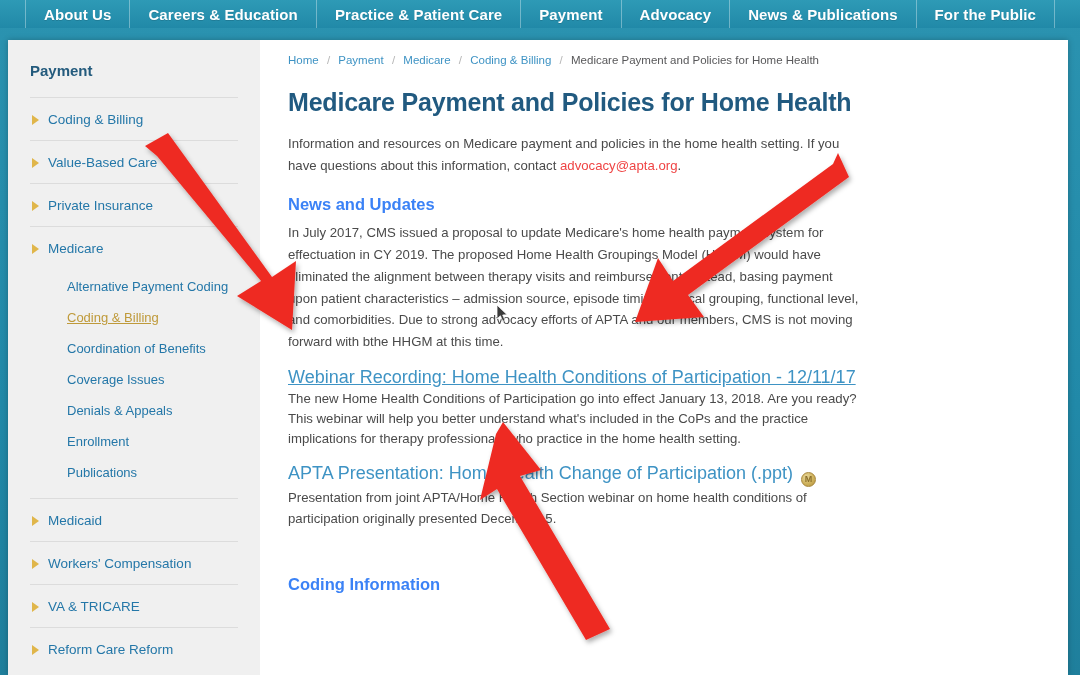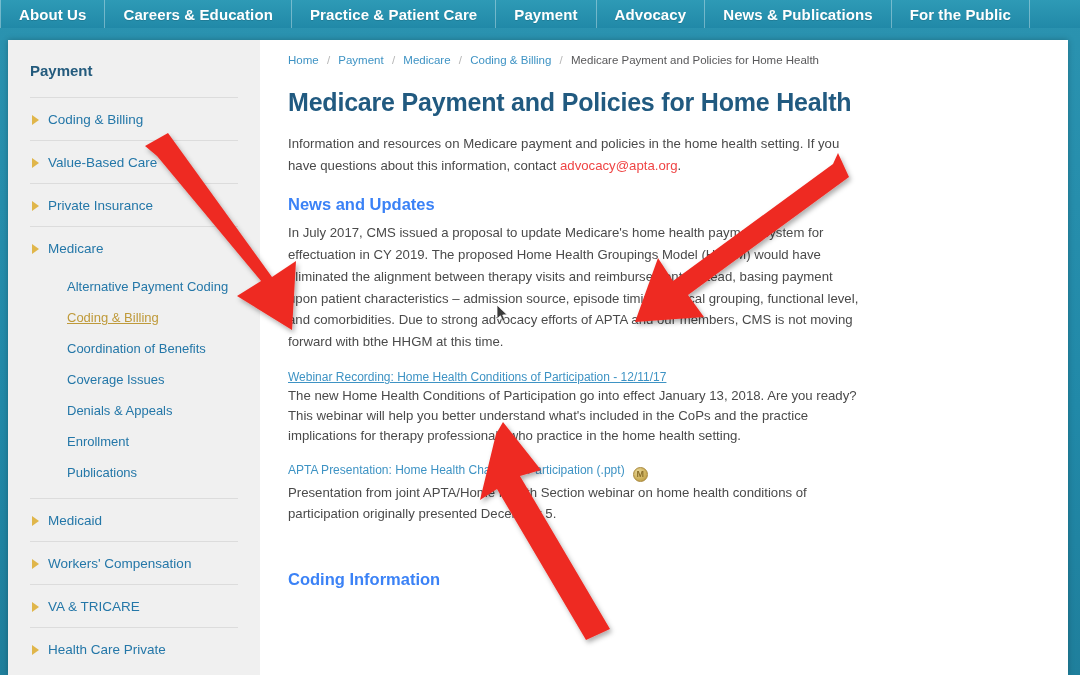--- a/index.html
+++ b/index.html
@@ -25,20 +25,21 @@
 
   
   #topnav {
     position: absolute;
     top: 0; left: 0;
     width: 1080px;
     height: 28px;
     display: flex;
     align-items: stretch;
     background: linear-gradient(#2e9ab6 0%, #2189a8 100%);
+    justify-content: center;
   }
   .nav-item {
     flex: 0 0 auto;
     display: flex;
     align-items: center;
     justify-content: center;
     color: #ffffff;
     font-size: 15px;
     font-weight: bold;
     letter-spacing: .1px;
@@ -156,21 +157,21 @@
   .section-h {
     color: #3b82f6;
     font-size: 16.5px;
     font-weight: bold;
     padding: 18px 0 8px 0;
   }
 
   .entry { padding-top: 14px; max-width: 570px; }
   .entry-link {
     color: #3e93c4;
-    font-size: 12px;
+    font-size: 18px;
     text-decoration: none;
     cursor: pointer;
   }
   .entry-link.underlined { text-decoration: underline; }
   .entry-desc {
     color: #4a4a4a;
     font-size: 13.2px;
     line-height: 1.52;
     padding-top: 1px;
   }
@@ -273,21 +274,21 @@
 
     <div class="side-rule"></div>
     <div class="side-top">
       <span class="caret"></span>
       <span class="side-top-label">VA &amp; TRICARE</span>
     </div>
 
     <div class="side-rule"></div>
     <div class="side-top">
       <span class="caret"></span>
-      <span class="side-top-label">Health Care Private</span>
+      <span class="side-top-label">Reform Care Reform</span>
     </div>
   </aside>
 
   <main id="main">
 
     <div id="breadcrumb">
       <a>Home</a>
       <span class="sep">/</span>
       <a>Payment</a>
       <span class="sep">/</span>

